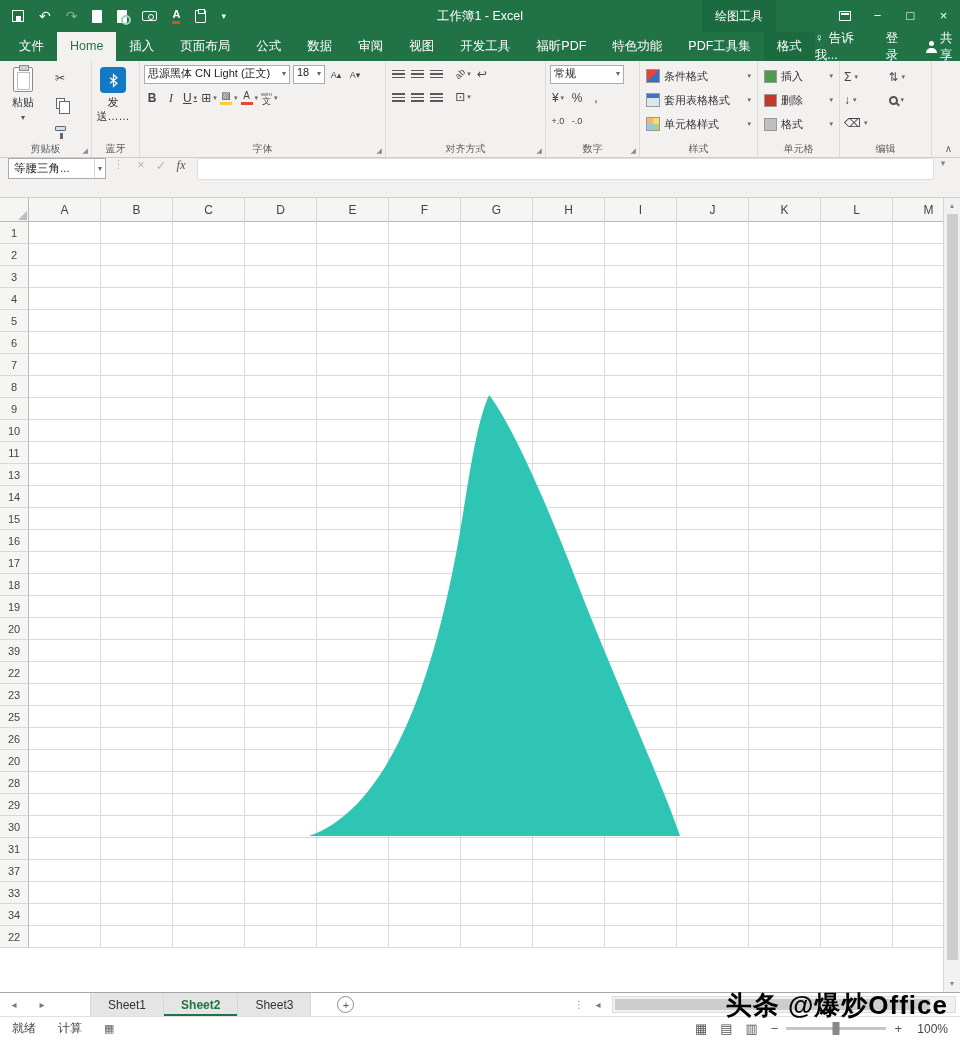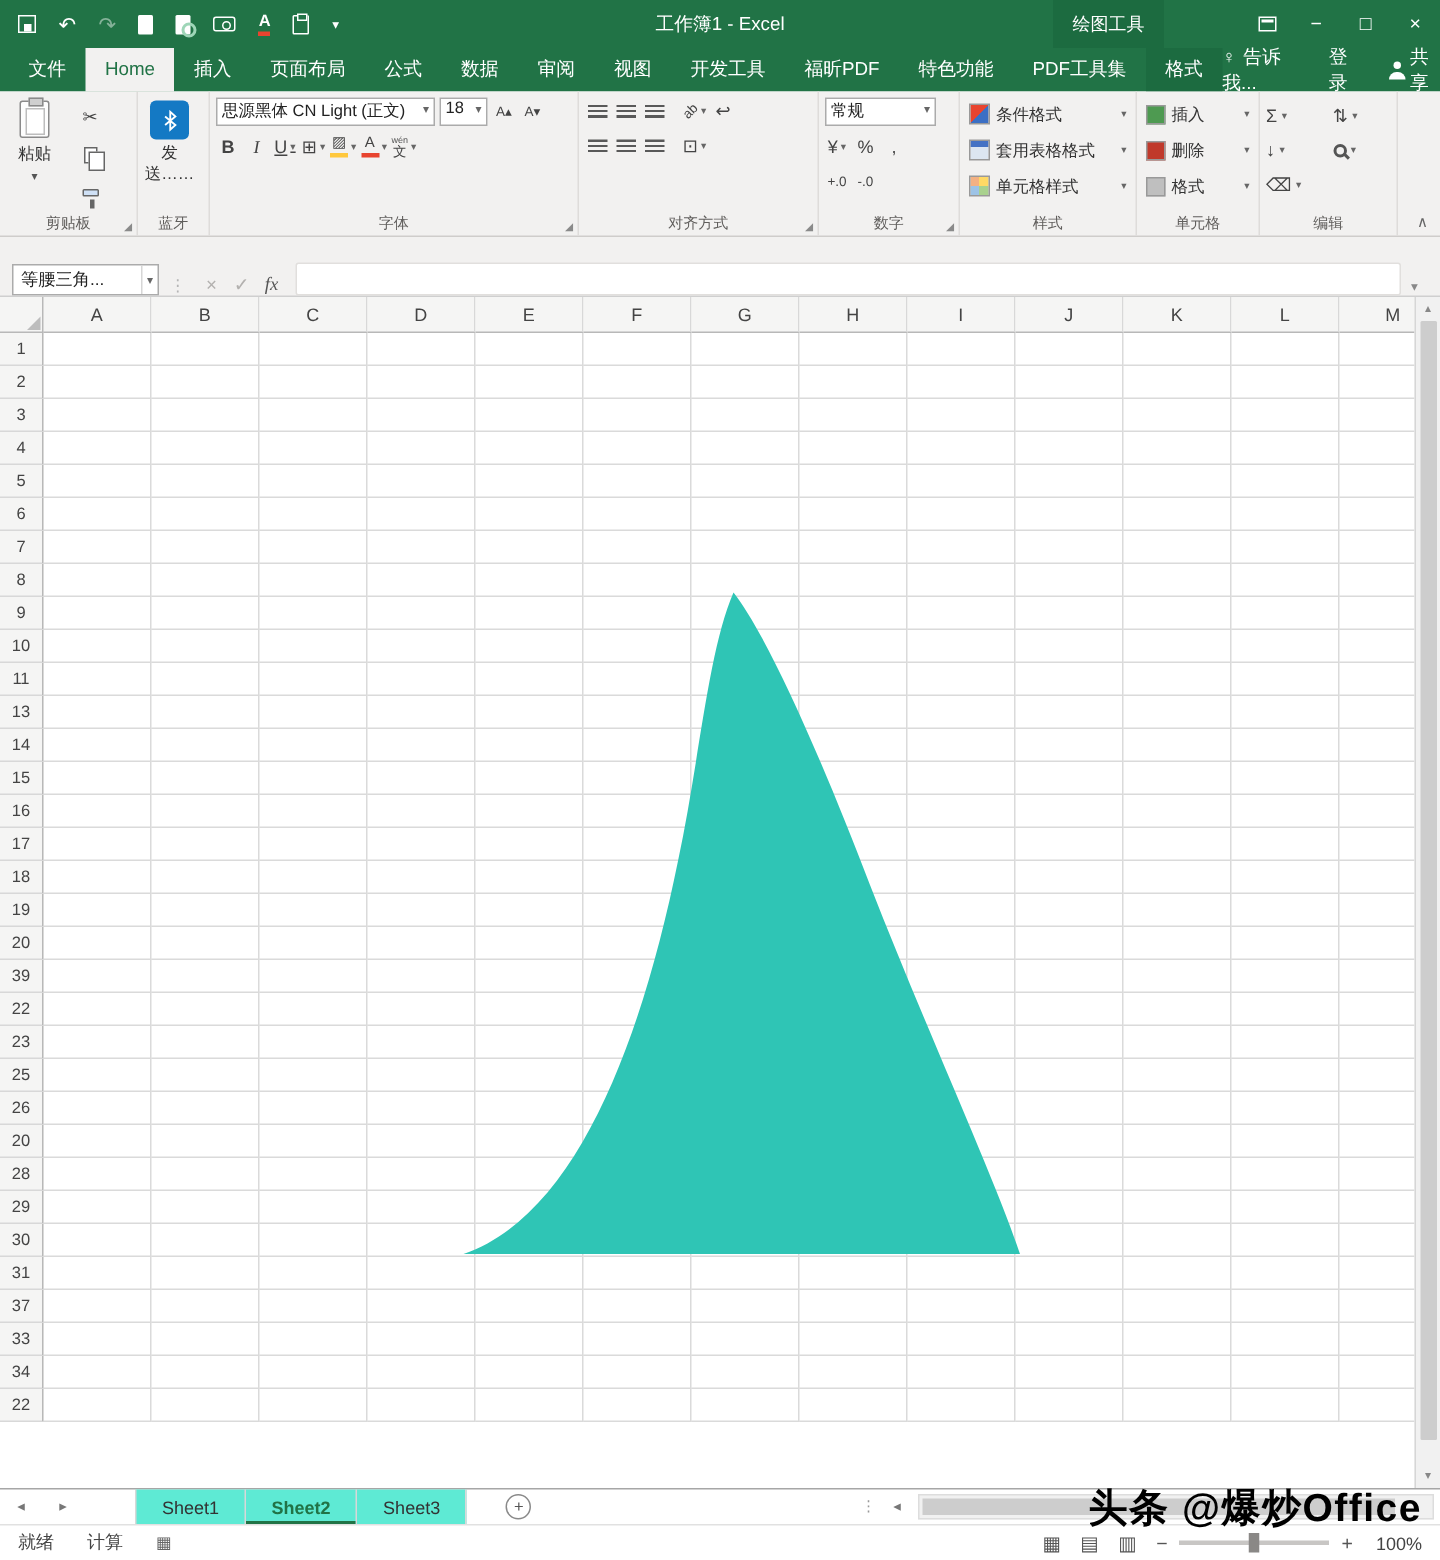--- a/index.html
+++ b/index.html
@@ -91,21 +91,21 @@
   .sic2{background:conic-gradient(#FFD965 0 25%,#A9D18E 0 50%,#9DC3E6 0 75%,#F4B183 0)}
   .cic{width:13px;height:13px;border:1px solid #999}
   .cic0{background:#4E9A51}.cic1{background:#C0392B}.cic2{background:#BFBFBF}
   .edgrid{display:grid;grid-template-columns:1fr 1fr;gap:3px 6px;padding-top:2px}
   .edbtn{display:flex;align-items:center;font-size:12px;color:#444;height:20px}
   .edbtn.dd::after{content:"▾";font-size:7px;color:#666;margin-left:3px}
   .loupe{position:relative;width:9px;height:9px;border:2px solid #555;border-radius:50%;display:inline-block}
   .loupe::after{content:"";position:absolute;width:5px;height:2px;background:#555;transform:rotate(45deg);right:-4px;bottom:-2px}
   .collapse{position:absolute;right:8px;bottom:3px;font-size:10px;color:#666}
   
-  .fbar{position:absolute;top:158px;left:0;width:100%;height:40px;background:#F2F1F0;border-bottom:1px solid #CFCFCF;display:flex;align-items:flex-end;padding:0 8px}
+  .fbar{position:absolute;top:158px;left:0;width:100%;height:40px;background:#F2F1F0;border-bottom:1px solid #CFCFCF;display:flex;align-items:flex-start;padding:0 8px}
   .namebox{width:98px;height:21px;background:#fff;border:1px solid #ABABAB;display:flex;align-items:center;font-size:11.5px;padding-left:5px}
   .namebox em{flex:1;white-space:nowrap;overflow:hidden}
   .nbdd{font-size:8px;color:#666;border-left:1px solid #D6D6D6;align-self:stretch;display:flex;align-items:center;padding:0 3px}
   .fsep{color:#b5b5b5;font-size:11px;margin:0 7px}
   .fbtn{width:20px;text-align:center;font-size:12.5px;color:#B3B1AF}
   .fbtn.fx{color:#555;font-style:italic;font-family:"Liberation Serif",serif}
   .finput{flex:1;height:22px;background:#fff;border:1px solid #E1DFDD;border-radius:2px;margin-left:6px}
   .fexp{width:18px;text-align:center;font-size:9px;color:#888}
   
   .gridwrap{position:absolute;top:198px;left:0;width:943px;height:794px;overflow:hidden;background:#fff}
@@ -120,21 +120,21 @@
   .shapelayer{position:absolute;left:0;top:24px}
   
   .vscroll{position:absolute;top:198px;right:0;width:17px;height:794px;background:#F1F1F1;border-left:1px solid #D6D6D6;display:flex;flex-direction:column;align-items:center}
   .sarr{font-size:8px;color:#888;height:16px;line-height:16px}
   .vthumb{width:11px;height:746px;background:#CDCDCD;border-radius:1px}
   .sarr.bot{margin-top:auto}
   
   .sheetbar{position:absolute;top:992px;left:0;width:100%;height:24px;background:#fff;border-top:1px solid #A6A6A6;display:flex;align-items:stretch}
   .snav{width:28px;display:flex;align-items:center;justify-content:center;color:#777;font-size:10px}
   .stabs{display:flex;margin-left:34px}
-  .sheettab{padding:0 17px;display:flex;align-items:center;font-size:12px;color:#333;border-right:1px solid #D8D8D8;position:relative;background:#5eead4}
+  .sheettab{padding:0 17px;display:flex;align-items:center;font-size:12px;color:#333;border-right:1px solid #D8D8D8;position:relative;background:#e5e5e5}
   .sheettab:first-child{border-left:1px solid #D8D8D8}
   .sheettab.active{color:#217346;font-weight:bold}
   .sheettab.active::after{content:"";position:absolute;left:0;right:0;bottom:0;height:2px;background:#217346}
   .addsheet{width:17px;height:17px;border:1px solid #8a8a8a;border-radius:50%;display:flex;align-items:center;justify-content:center;font-size:11px;color:#555;align-self:center;margin-left:26px}
   .sdots{margin-left:auto;display:flex;align-items:center;color:#999;font-size:10px}
   .hscroll{width:344px;margin:3px 4px 3px 0;background:#F1F1F1;border:1px solid #DDD;position:relative}
   .hthumb{position:absolute;left:2px;top:2px;bottom:2px;width:92%;background:#CDCDCD}
   
   .statusbar{position:absolute;top:1016px;left:0;width:100%;height:24px;background:#fff;border-top:1px solid #E1E1E1;display:flex;align-items:center;font-size:12px;color:#444;padding:0 12px}
   .stitem{margin-right:22px}

